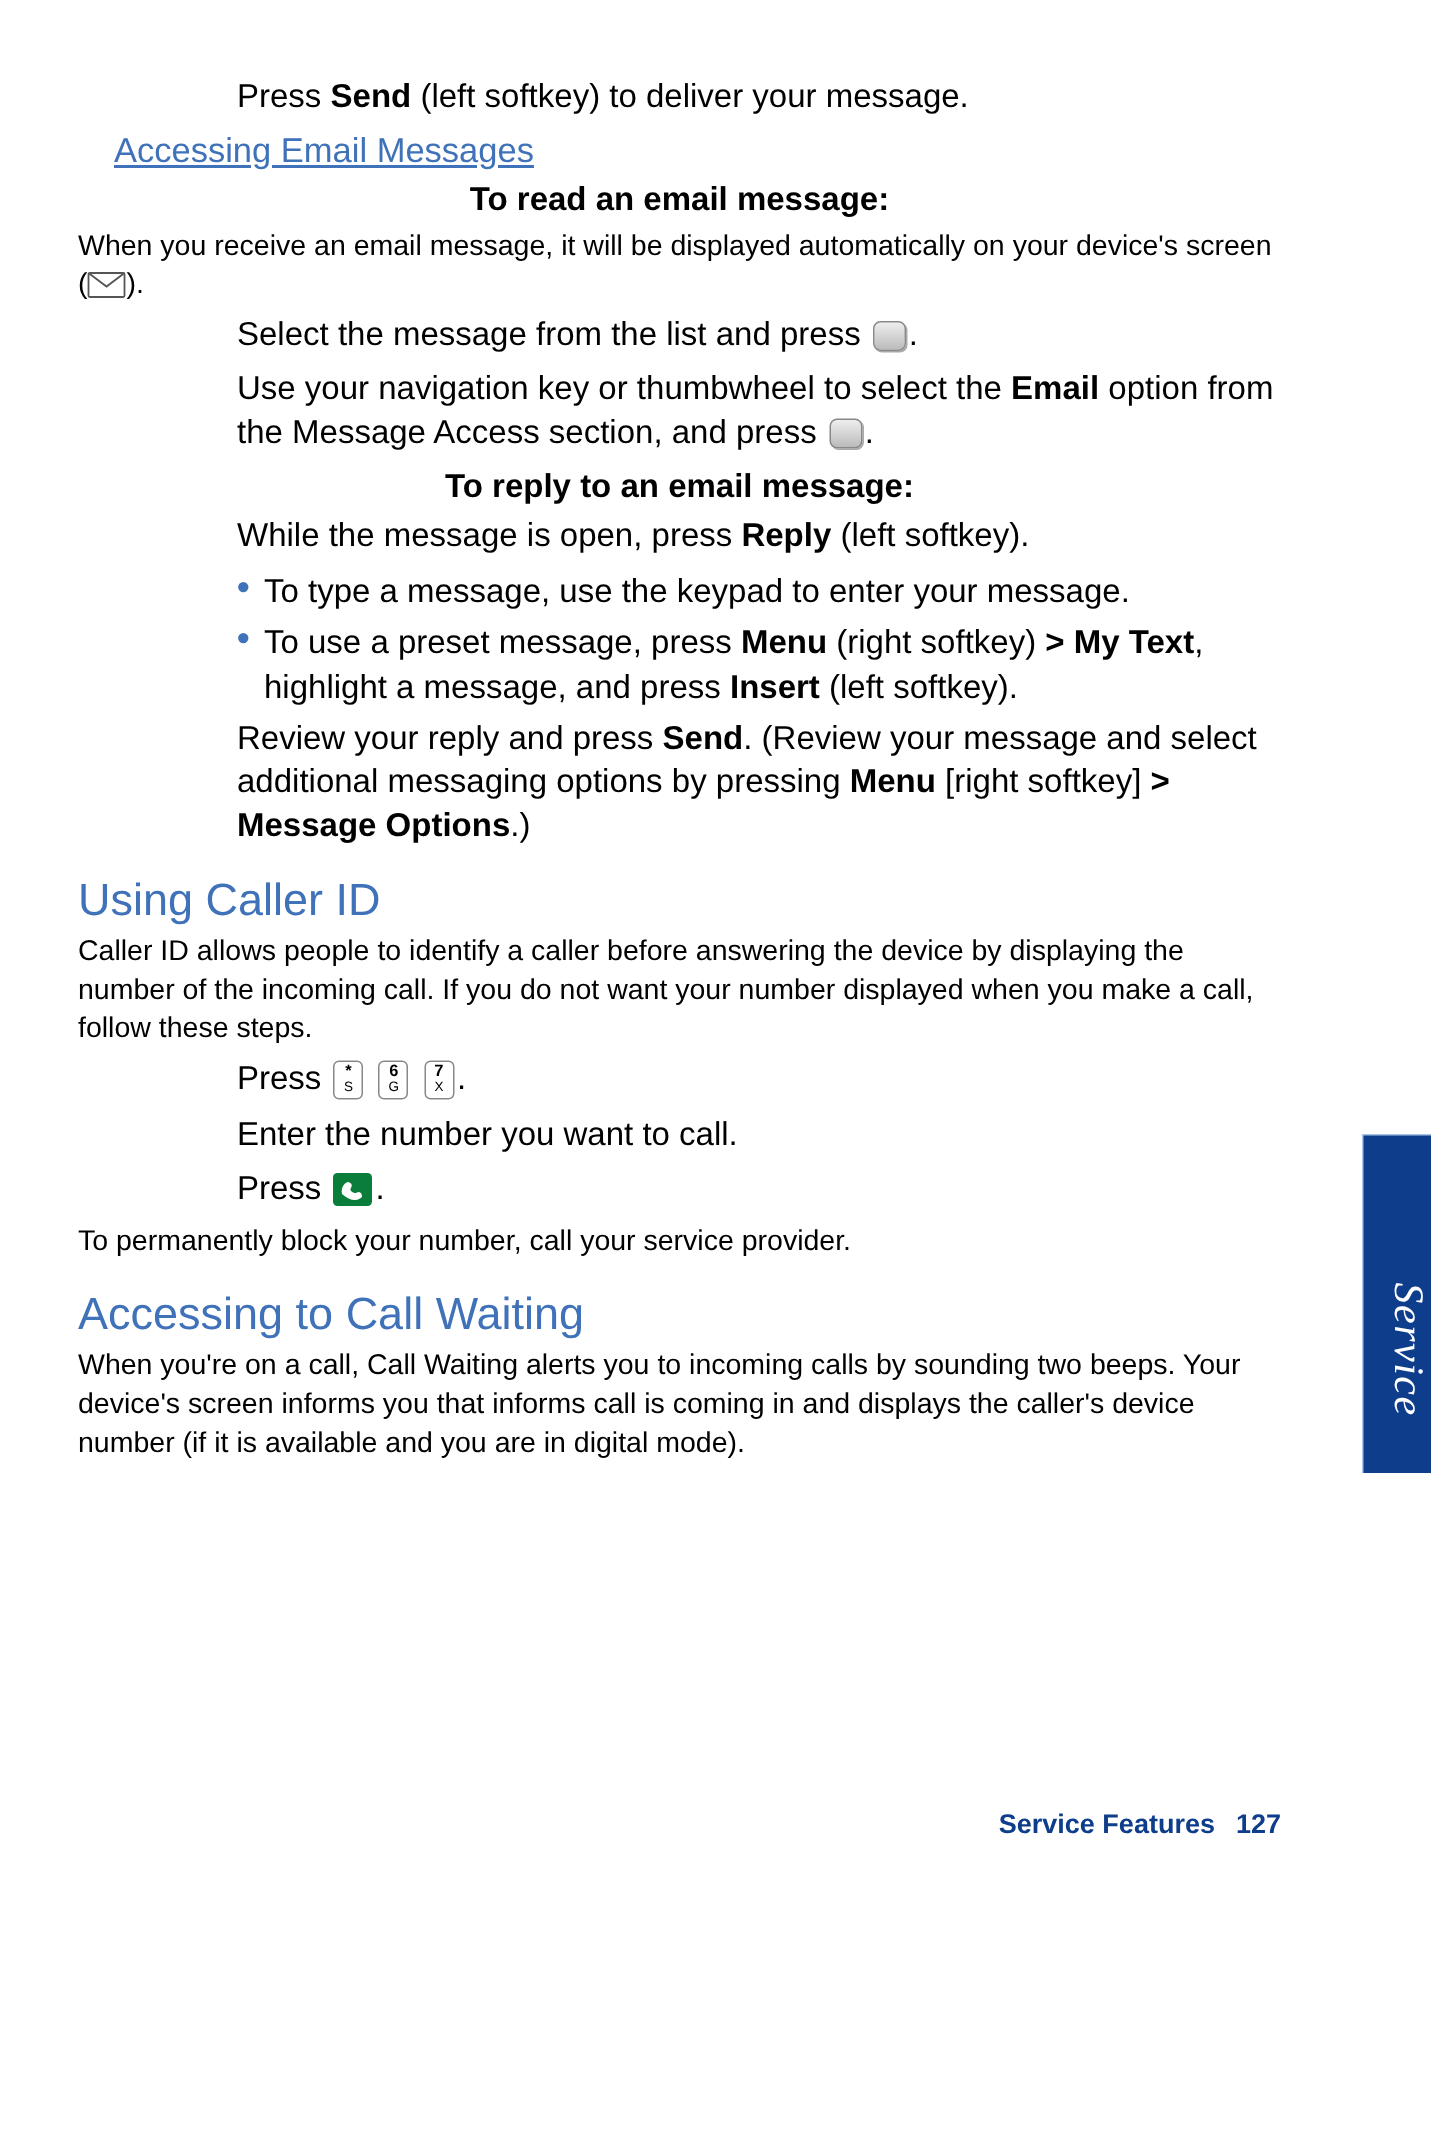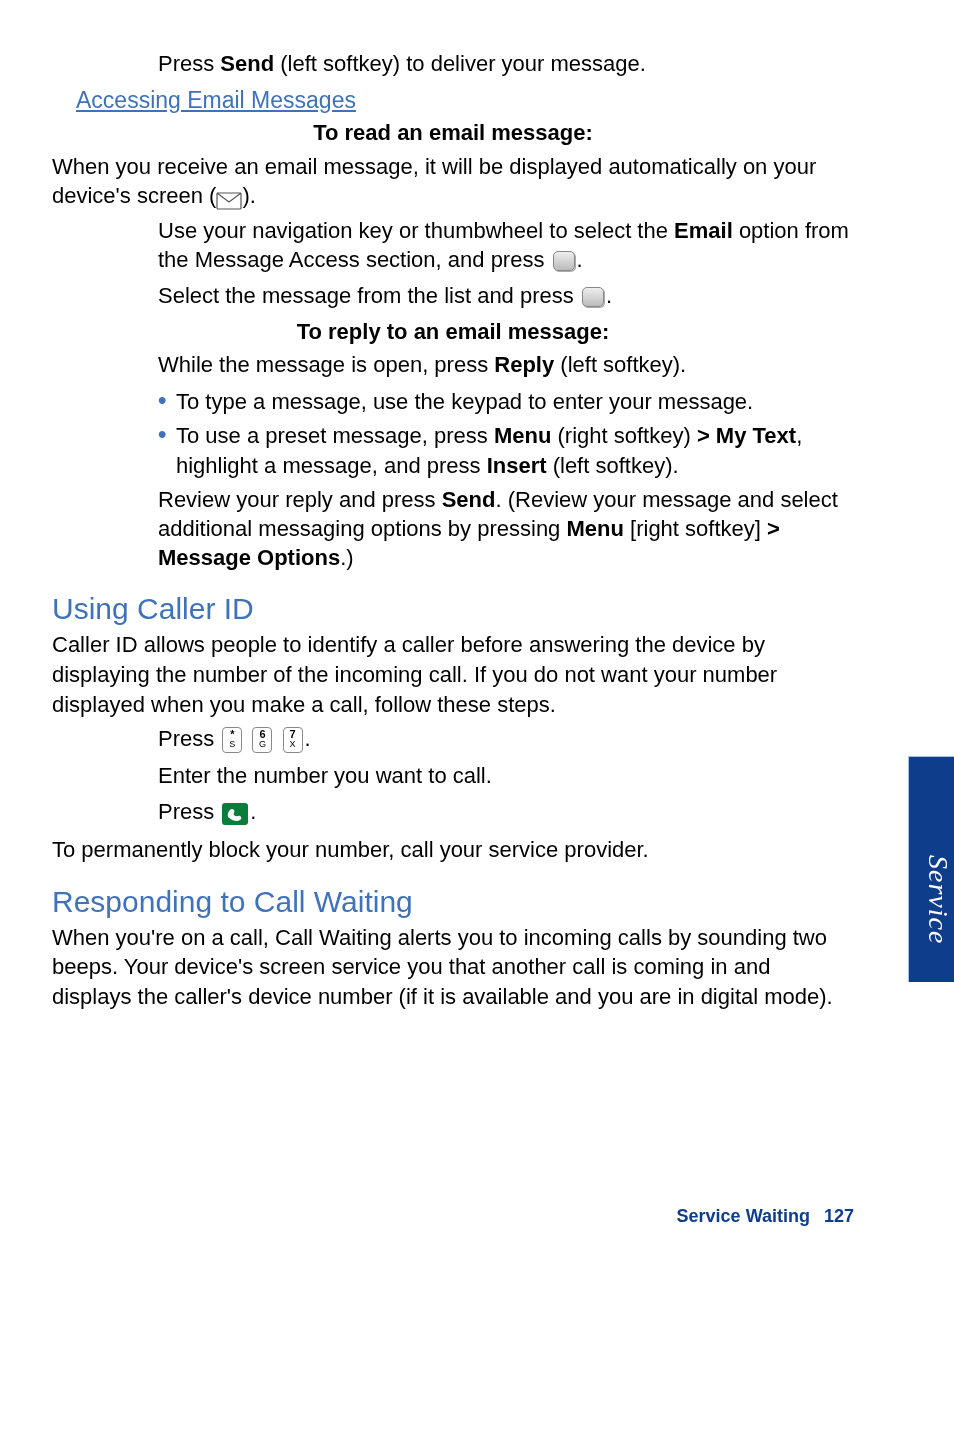--- a/index.html
+++ b/index.html
@@ -27,21 +27,21 @@
     text-decoration: underline;
   }
   .bold-heading {
     font-family: "Arial Black", Arial, sans-serif;
     font-weight: 900;
     font-size: 22px;
     margin: 6px 0 6px 0;
     text-align: center;
   }
   .body-text {
-    font-size: 22px;
+    font-size: 19px;
     line-height: 1.35;
     margin-bottom: 6px;
   }
   .section-heading {
     color: #3f72b8;
     font-size: 30px;
     font-weight: 400;
     margin: 20px 0 4px 0;
   }
   .bullet-row {
@@ -153,25 +153,25 @@
   <div class="bold-heading">To read an email message:</div>
 
   <div class="body-text">
     <span>When you receive an email message, it will be displayed automatically on your device's screen (</span><span class="envelope-icon"><svg viewBox="0 0 26 18">
           <rect x="1" y="1" width="24" height="16" fill="none" stroke="#555" stroke-width="1.2" rx="1"></rect>
           <path d="M1 1 L13 10 L25 1" fill="none" stroke="#555" stroke-width="1.2"></path>
         </svg></span><span>).</span>
   </div>
 
   <div class="indent-step">
+    <span>Select the message from the list and press </span><span class="key-square"></span><span>.</span>
+  </div>
+
+  <div class="indent-step">
     <span>Use your navigation key or thumbwheel to select the </span><span class="bold">Email</span><span> option from the Message Access section, and press </span><span class="key-square"></span><span>.</span>
-  </div>
-
-  <div class="indent-step">
-    <span>Select the message from the list and press </span><span class="key-square"></span><span>.</span>
   </div>
 
   <div class="bold-heading">To reply to an email message:</div>
 
   <div class="indent-step">
     <span>While the message is open, press </span><span class="bold">Reply</span><span> (left softkey).</span>
   </div>
 
 
   <div class="bullet-row">
@@ -200,25 +200,25 @@
   <div class="indent-step">Enter the number you want to call.</div>
 
   <div class="indent-step">
     <span>Press </span><span class="key-green"><svg viewBox="0 0 26 22">
           <path d="M6 14 Q5 10 8 7 Q10 5 12 7 Q13 8 12 10 Q11 11 12 12 Q14 14 16 13 Q18 12 19 14 Q20 16 18 17 Q13 20 6 14 Z" fill="#fff"></path>
         </svg></span><span>.</span>
   </div>
 
   <div class="body-text">To permanently block your number, call your service provider.</div>
 
-  <div class="section-heading">Responding to Call Waiting</div>
-
-  <div class="body-text">When you're on a call, Call Waiting alerts you to incoming calls by sounding two beeps. Your device's screen service you that another call is coming in and displays the caller's device number (if it is available and you are in digital mode).</div>
+  <div class="section-heading">Accessing to Call Waiting</div>
+
+  <div class="body-text">When you're on a call, Call Waiting alerts you to incoming calls by sounding two beeps. Your device's screen informs you that informs call is coming in and displays the caller's device number (if it is available and you are in digital mode).</div>
 
 </div>
 
 <div class="side-tab">
   <div class="side-tab-text">Service</div>
 </div>
 
 <div class="footer">
-  <span>Service Waiting</span><span class="pgnum">127</span>
+  <span>Service Features</span><span class="pgnum">127</span>
 </div>
 
 </body></html>

